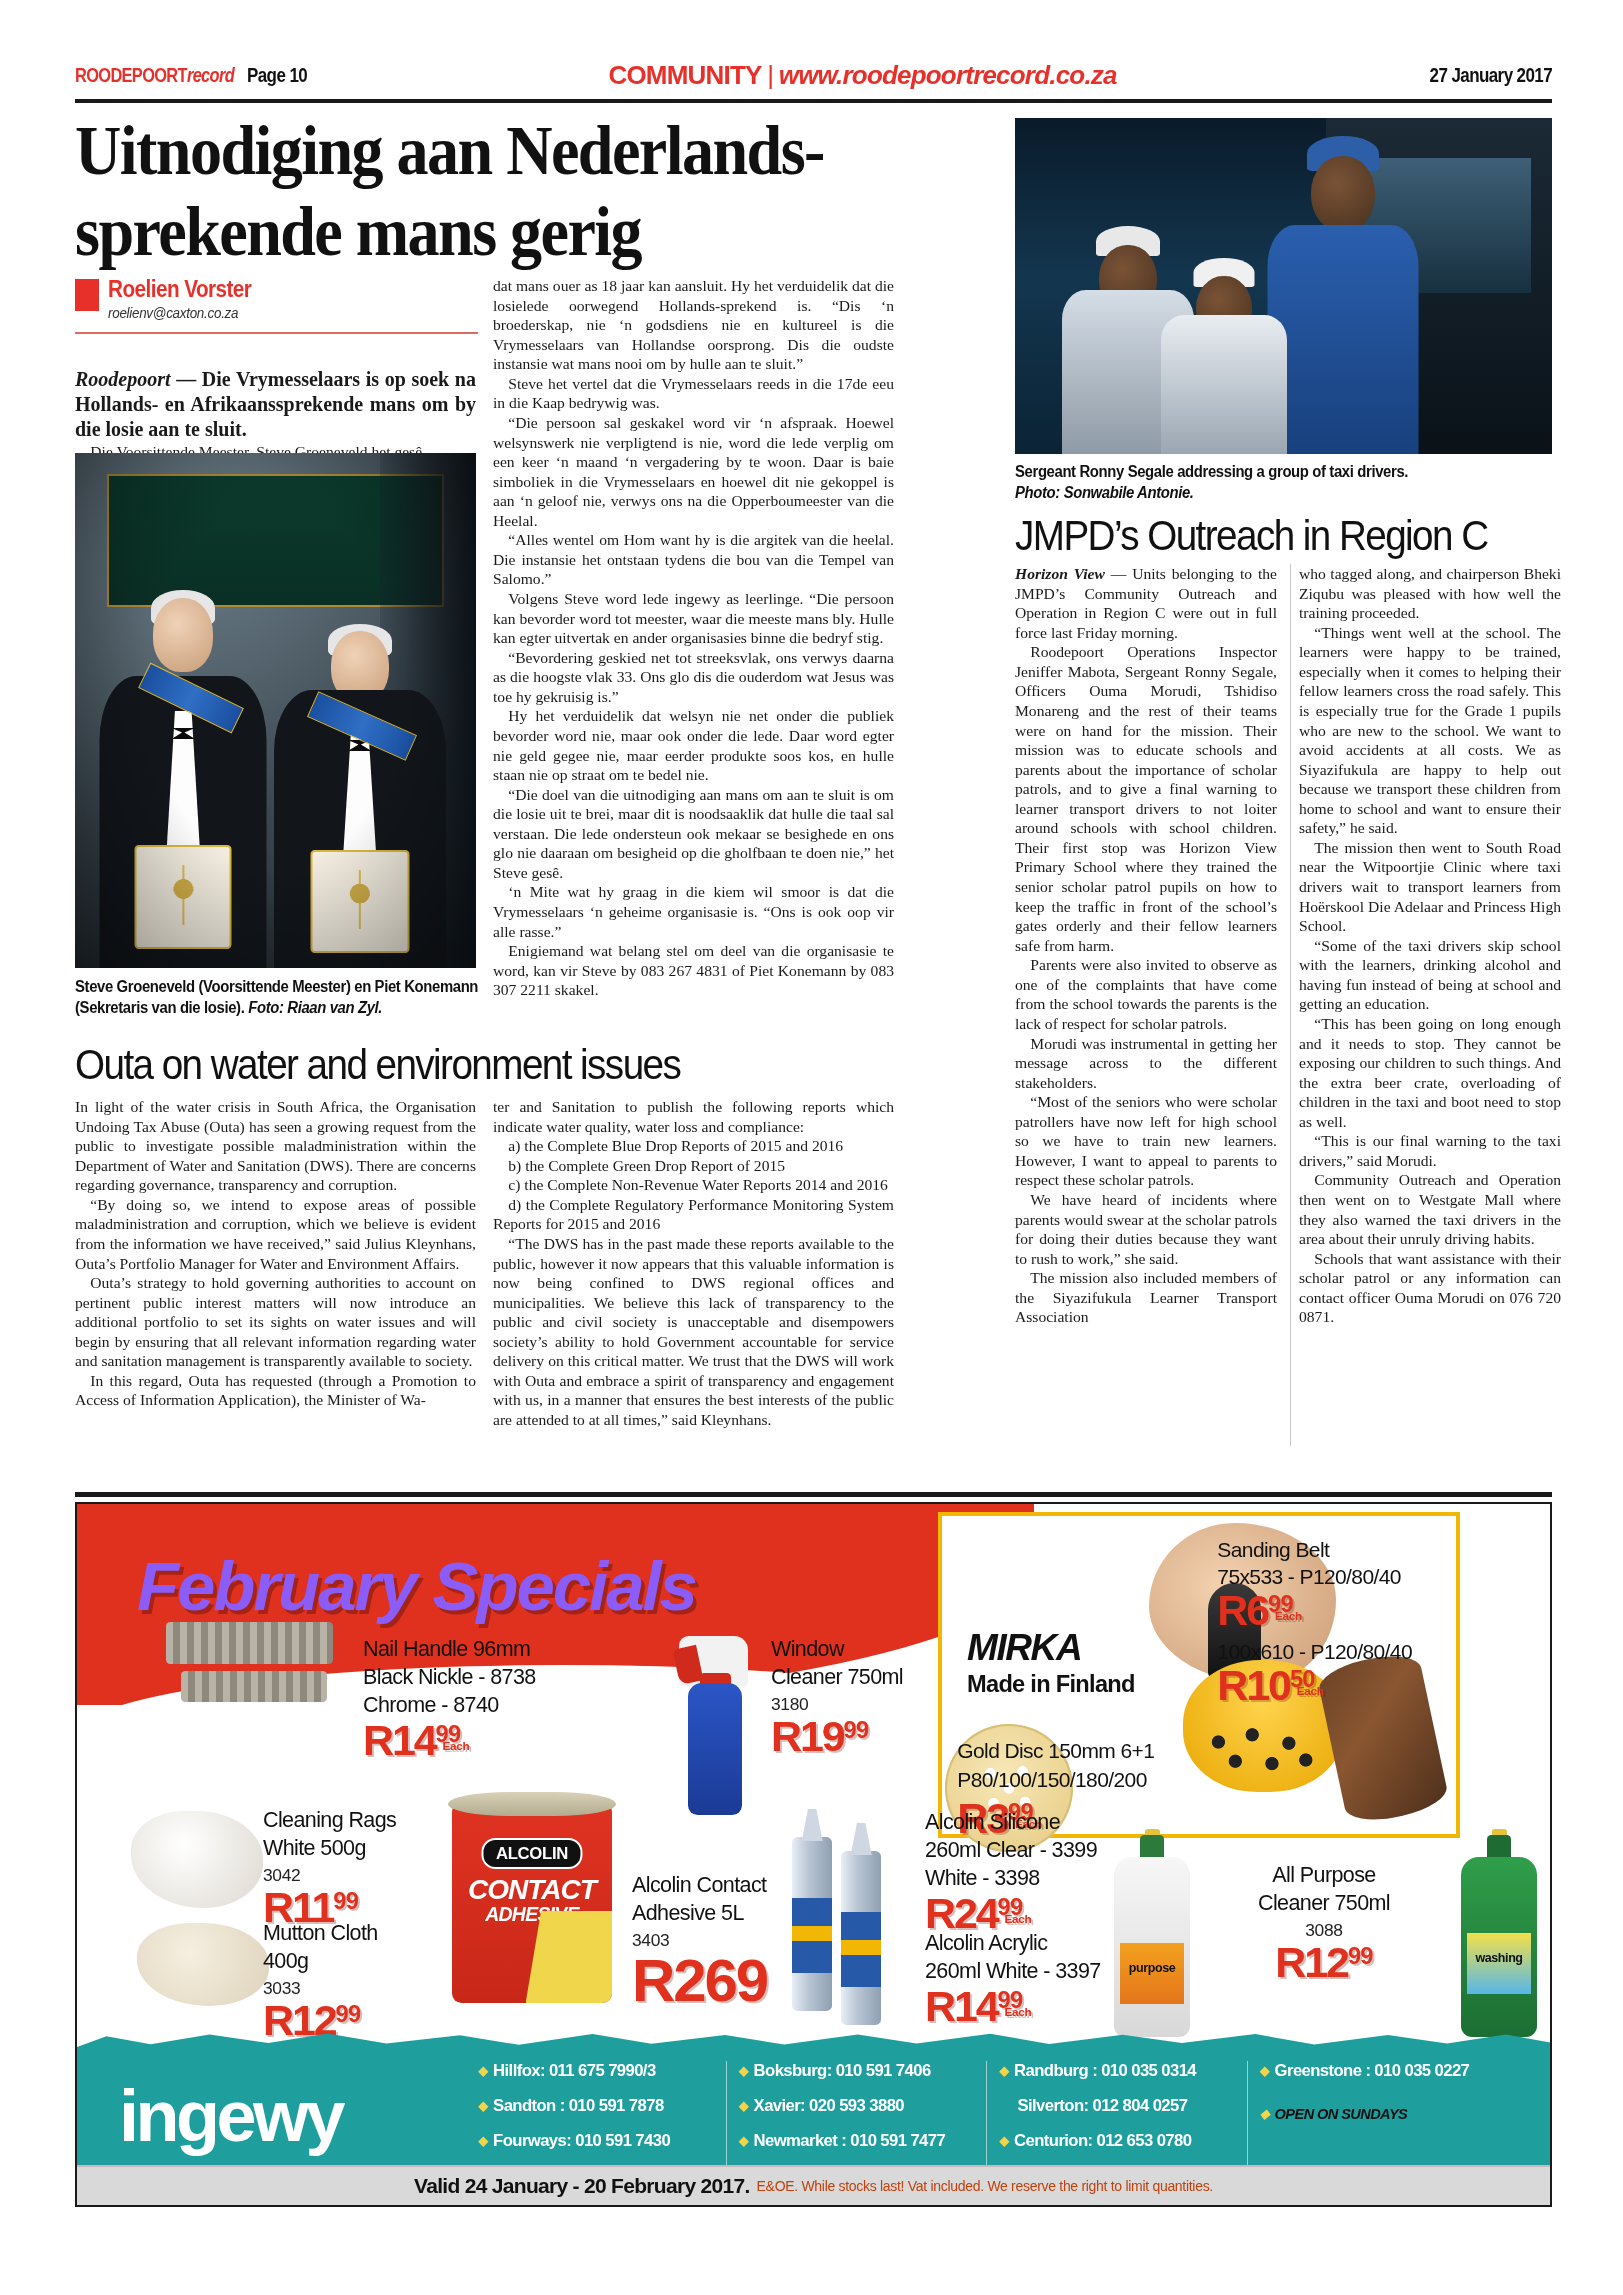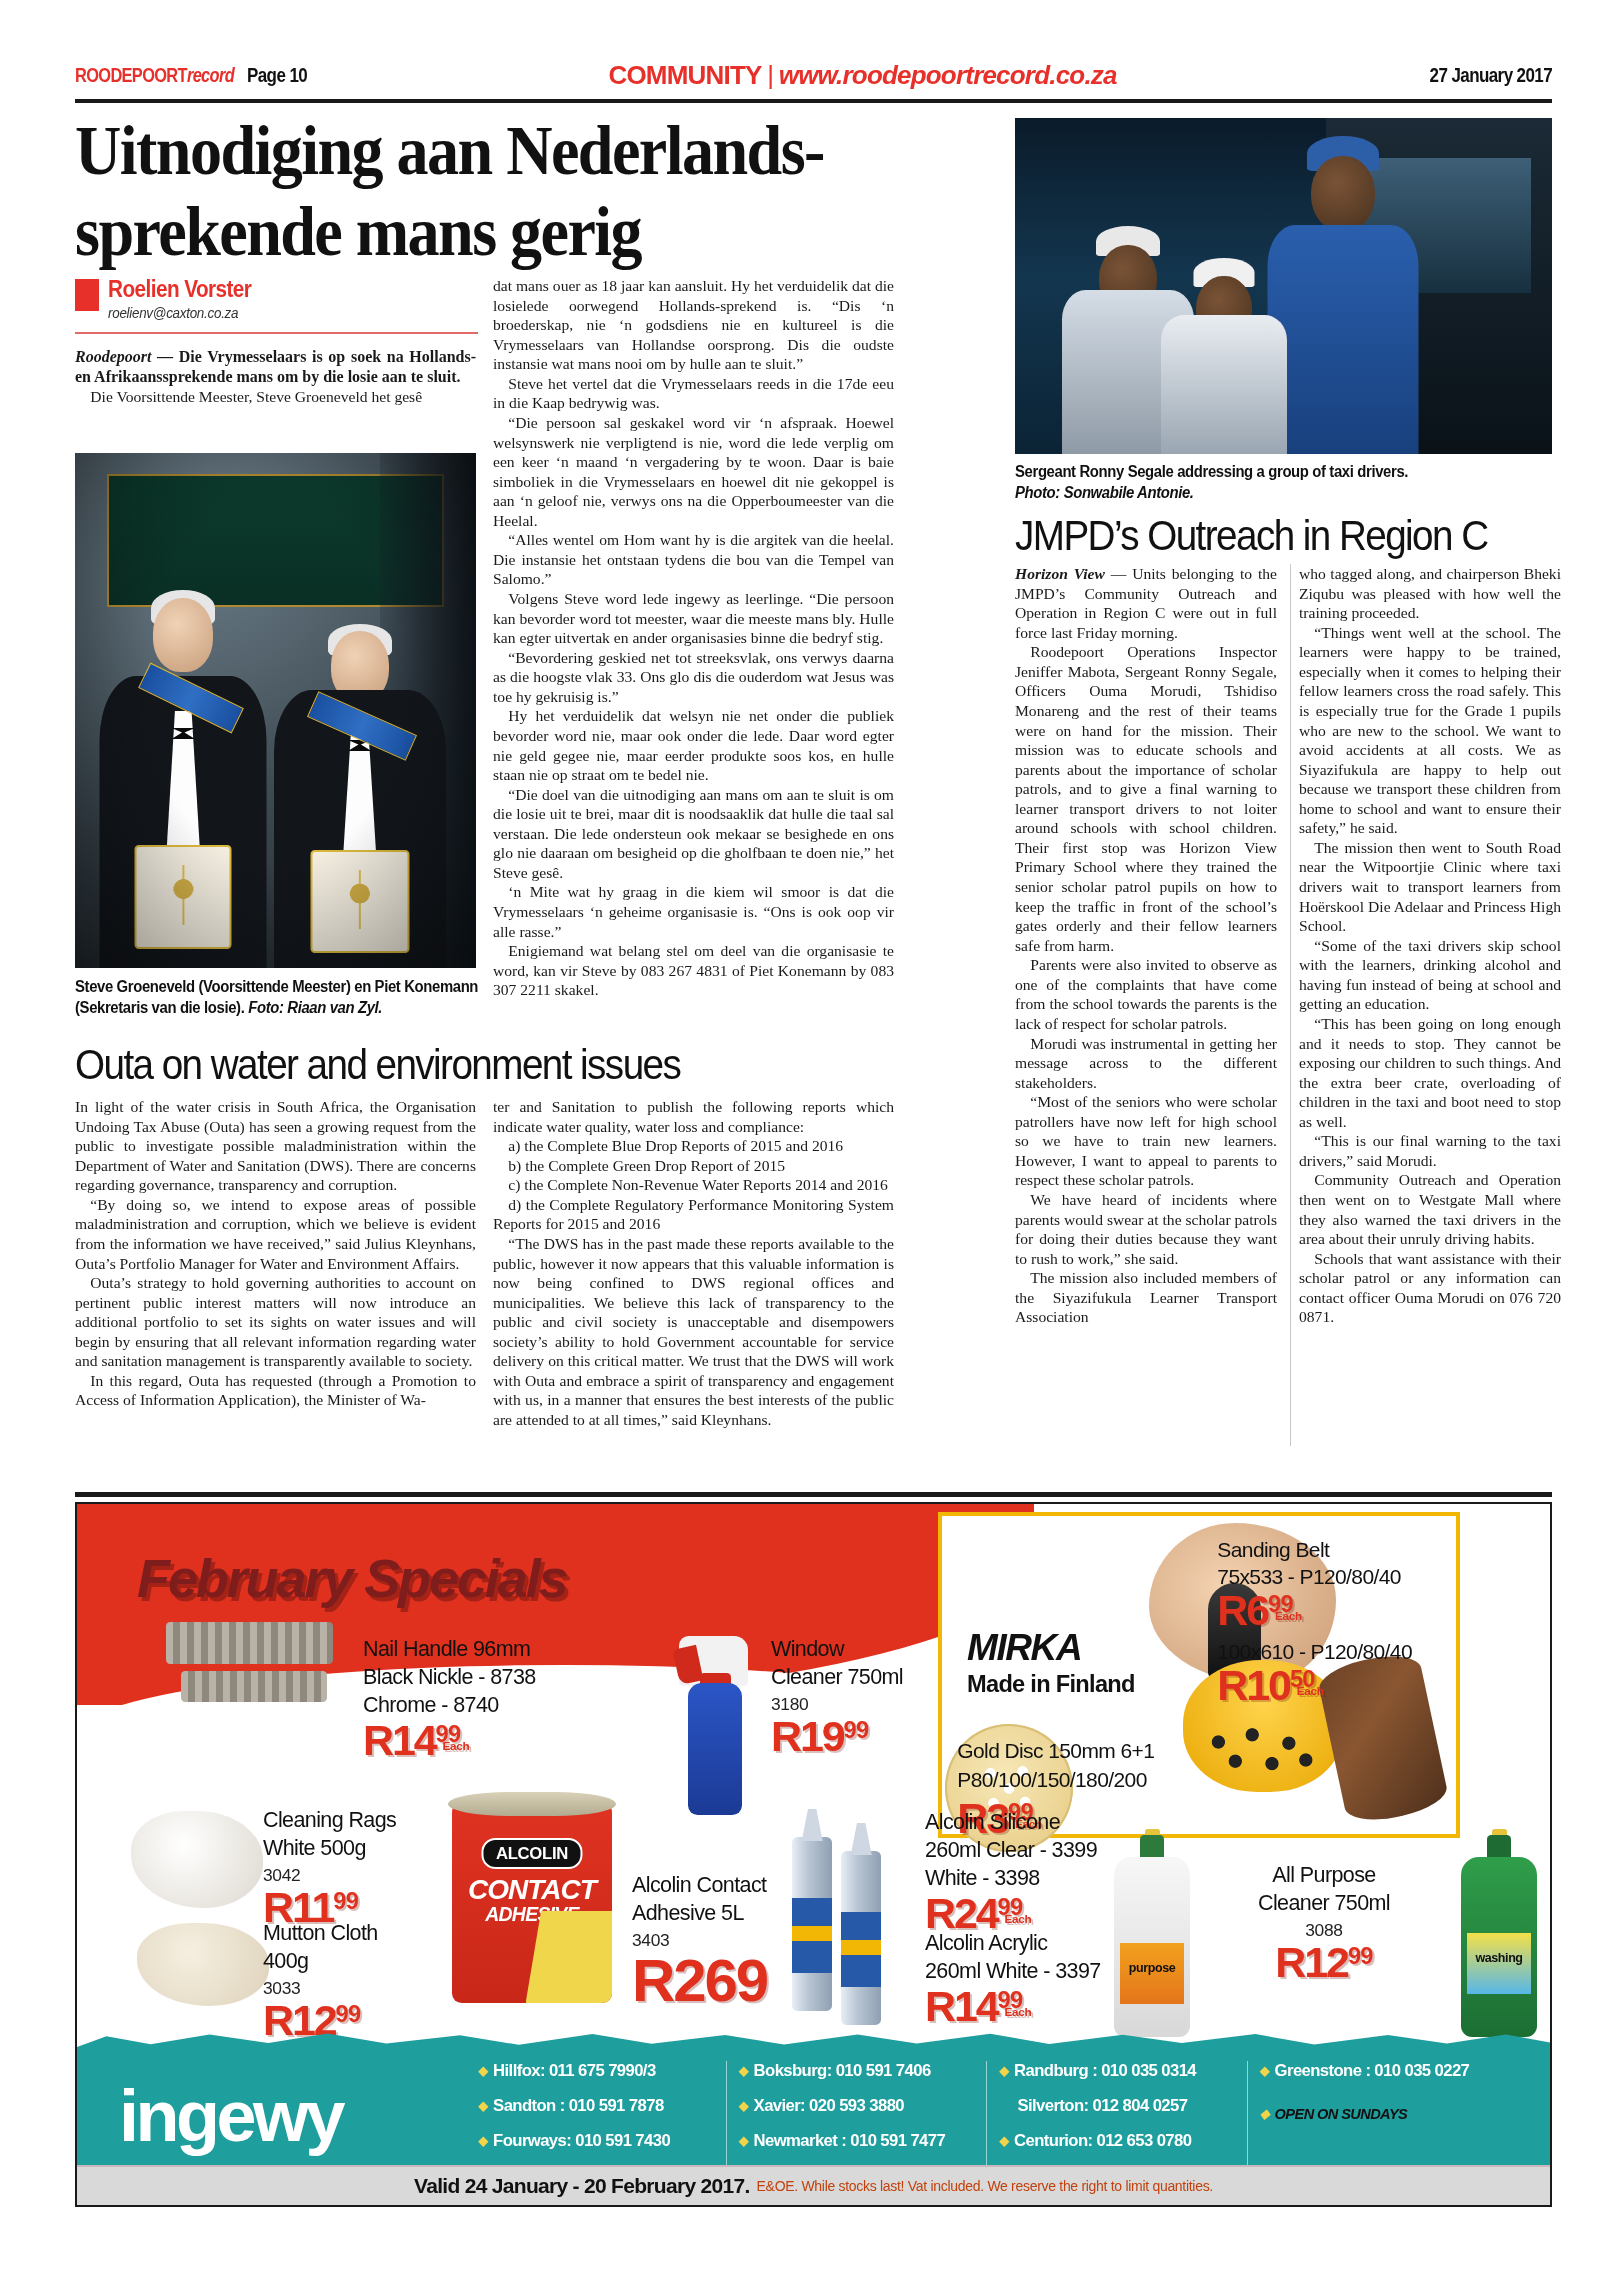--- a/index.html
+++ b/index.html
@@ -86,21 +86,21 @@
   .col {
     position: absolute;
     font-family: "Liberation Serif", serif;
     font-size: 15.6px; line-height: 1.255;
     text-align: justify; text-justify: inter-word;
     hyphens: auto;
     color: #1a1a1a;
   }
   .col p { text-indent: 15.3px; margin: 0; }
   .col p.noind { text-indent: 0; }
-  .col p.lead { text-indent: 0; font-weight: 700; font-size: 16px; }
+  .col p.lead { text-indent: 0; font-weight: 700; font-size: 20px; margin-top: 20px; }
   .col p.lead .place { font-style: italic; font-weight: 700; }
   .col p.lead2 { text-indent: 0; }
   .col p.lead2 .place { font-style: italic; font-weight: 700; }
 
   
   #col-a1 { left: 75px;  top: 347px; width: 401px; }
   #col-a2 { left: 493px;  top: 276px; width: 401px; }
 
   
   .photo-lodge {
@@ -243,22 +243,22 @@
     border-radius: 0 0 70% 0;
   }
   .ad-red-wave {
     position: absolute; left: 0; top: 161px; width: 66%; height: 83px;
     background: #ffffff;
     border-radius: 60% 60% 0 0 / 100% 100% 0 0;
   }
   .ad-title {
     position: absolute; left: 60px; top: 43px;
     font-family: "Liberation Sans", sans-serif;
-    font-weight: 700; font-style: italic; font-size: 54px;
-    color: #7f1d1d; letter-spacing: -2.1px;
+    font-weight: 700; font-style: italic; font-size: 69px;
+    color: #8b5cf6; letter-spacing: -2.1px;
     text-shadow: 3.5px 3.5px 0 rgba(80,20,12,.42);
     text-align: right;
   }
   .mirka-box {
     position: absolute; left: 861px; top: 8.3px; width: 522px; height: 326px;
     border: 4.9px solid #f2b705; background: #fff;
   }
   .mirka-logo {
     position: absolute; left: 25px; top: 111px;
     font-family: "Liberation Sans", sans-serif;

